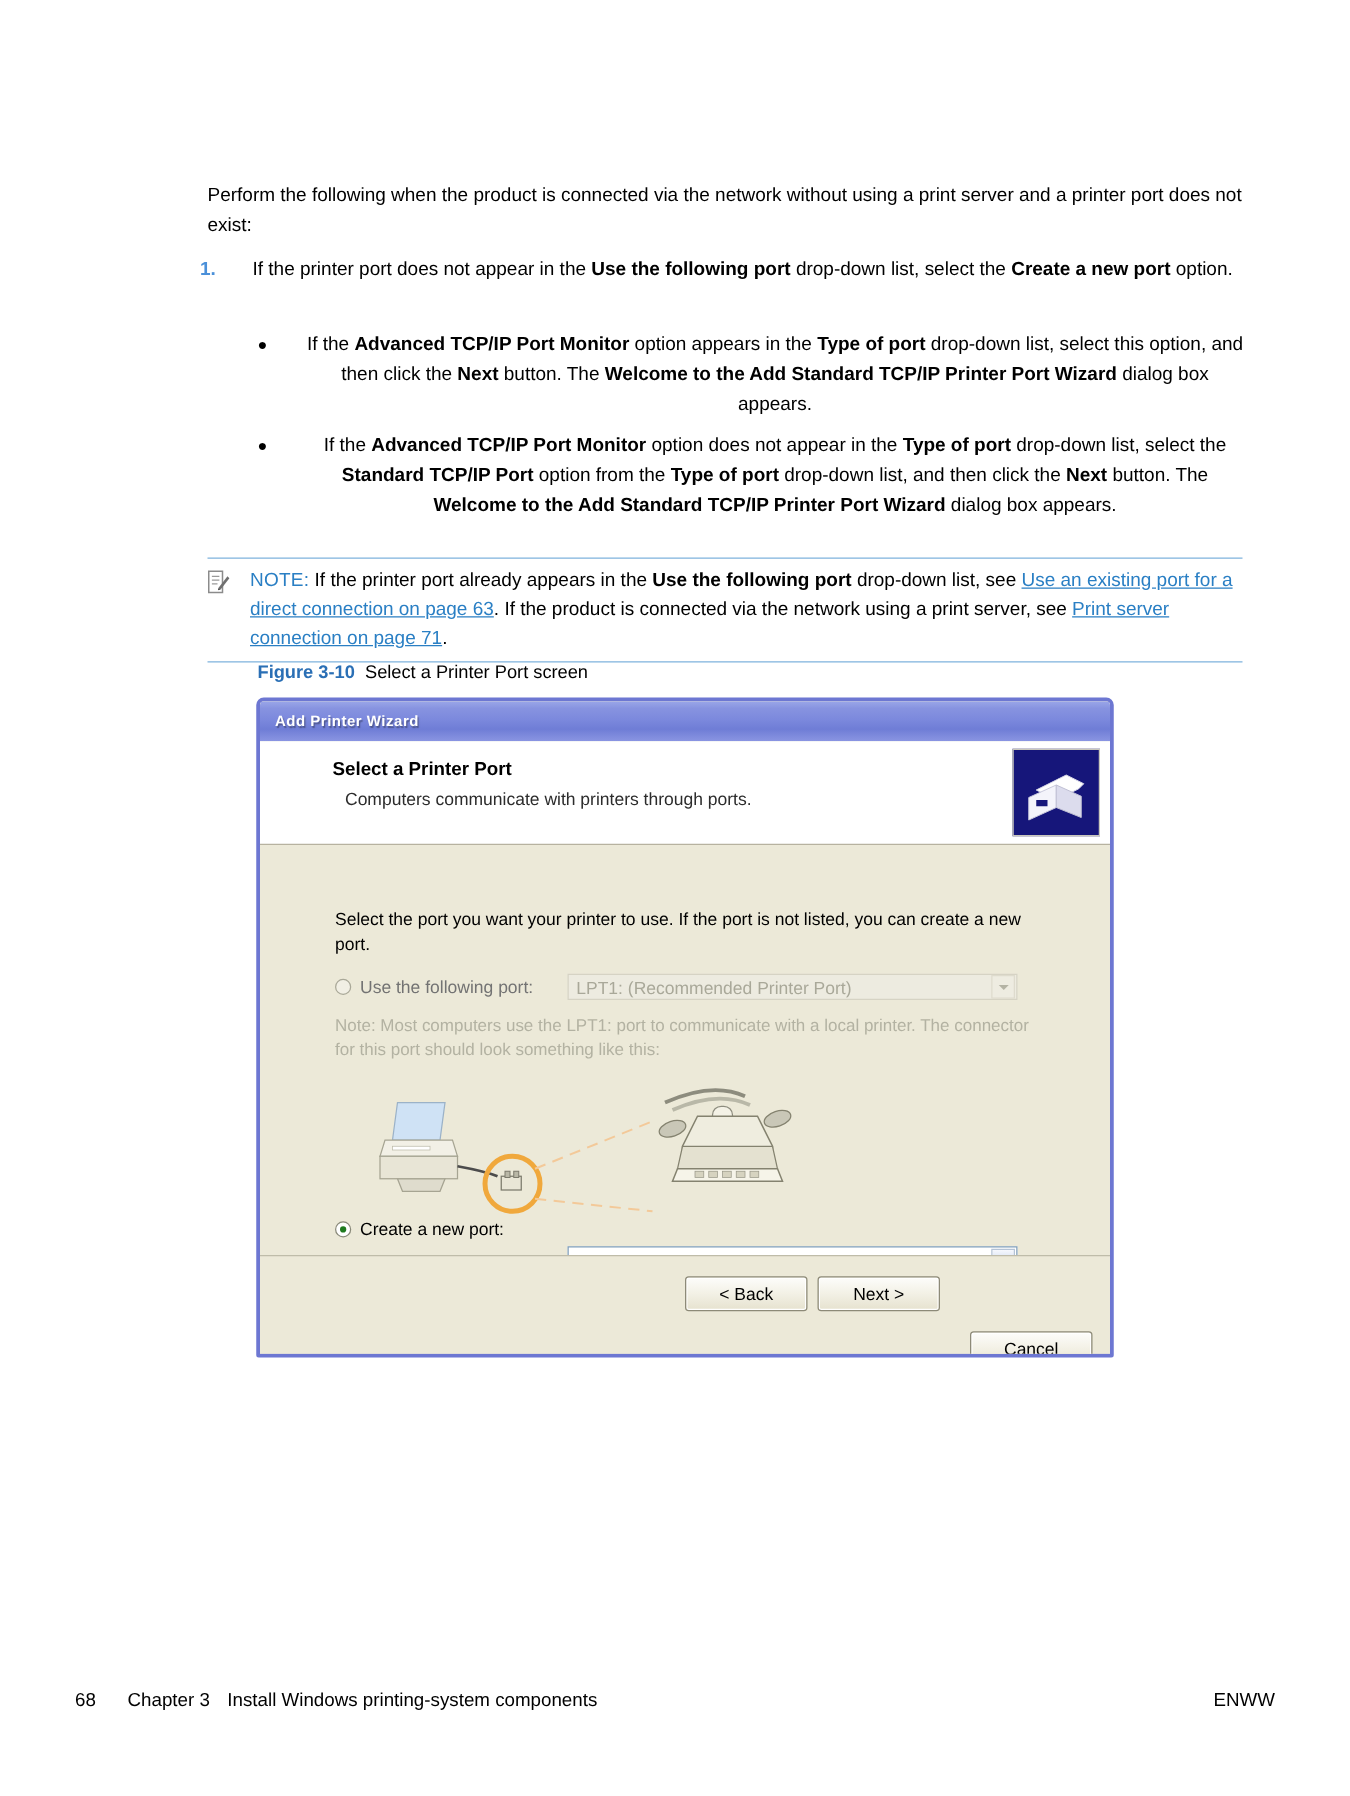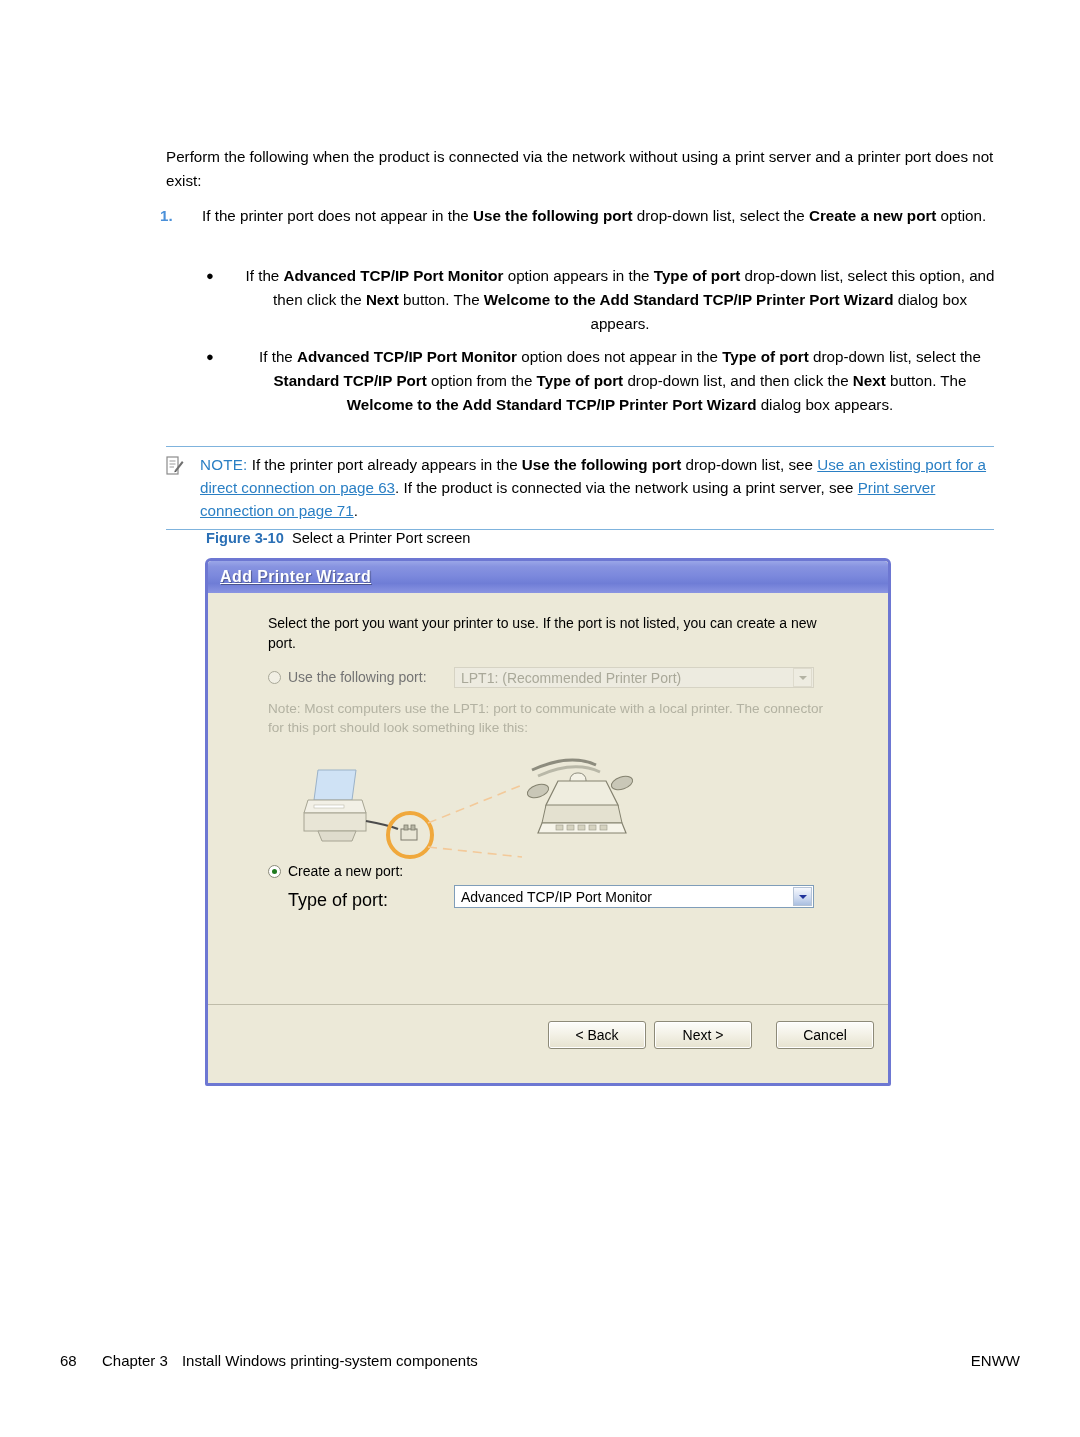--- a/index.html
+++ b/index.html
@@ -153,25 +153,24 @@
     height: 32px;
     background: linear-gradient(to bottom,
       #9aa6e8 0%, #8793e0 18%, #7c89dd 45%, #6f7dd6 70%, #8a95e2 100%);
     display: flex;
     align-items: center;
     padding-left: 12px;
     border-radius: 3px 3px 0 0;
   }
   .xp-title {
     color: #ffffff;
-    font-size: 16px;
+    font-size: 12px;
     font-weight: bold;
     letter-spacing: 0.4px;
     text-shadow: 1px 1px 1px rgba(0,0,0,0.35);
-    text-decoration: underline;
   }
 
   .xp-header {
     height: 82px;
     background: #ffffff;
     border-bottom: 1px solid #b7b2a0;
     position: relative;
   }
   .xp-header-title {
     position: absolute;
@@ -195,20 +194,21 @@
     width: 68px;
     height: 68px;
     background: #16167a;
     border: 1px solid #c9c7bb;
   }
 
   .xp-body {
     position: relative;
     height: 362px;
     background: #ece9d8;
+    margin-top: 29px;
   }
 
   .body-instruction {
     position: absolute;
     left: 60px;
     top: 20px;
     width: 570px;
     font-size: 14px;
     line-height: 20px;
     color: #000;
@@ -365,21 +365,21 @@
     border-radius: 3px;
     font-size: 14px;
     font-family: "Liberation Sans", sans-serif;
     color: #000;
     display: flex;
     align-items: center;
     justify-content: center;
     box-shadow: inset 0 0 0 1px #ffffff;
     cursor: default;
   }
-  .xp-button.spaced { margin-left: 16px; }
+  .xp-button.spaced { margin-left: 16px; margin-top: 44px; }
 
   
   .page-footer {
     position: absolute;
     left: 60px;
     right: 60px;
     top: 1352px;
     display: flex;
     align-items: baseline;
     font-size: 15px;
@@ -431,20 +431,35 @@
   <div class="fig-caption">
     <span class="fig-label">Figure 3-10</span><span>&nbsp;&nbsp;</span><span class="fig-title">Select a Printer Port screen</span>
   </div>
 
   <div class="xp-dialog">
 
     <div class="xp-titlebar">
       <span class="xp-title">Add Printer Wizard</span>
     </div>
 
+    <div class="xp-header">
+      <div class="xp-header-title">Select a Printer Port</div>
+      <div class="xp-header-sub">Computers communicate with printers through ports.</div>
+      <div class="xp-header-icon">
+        <svg width="66" height="66" viewBox="0 0 66 66">
+          <g transform="translate(8,10)">
+            <path d="M10 22 L34 10 L48 17 L44 21 L26 30 Z" fill="#ffffff" stroke="#d8d8e8" stroke-width="0.8"></path>
+            <path d="M4 28 L26 18 L26 36 L4 46 Z" fill="#f4f4fb" stroke="#c9c9dd" stroke-width="0.8"></path>
+            <path d="M26 18 L46 27 L46 44 L26 36 Z" fill="#dcdced" stroke="#c0c0d4" stroke-width="0.8"></path>
+            <rect x="10" y="30" width="9" height="5" fill="#16167a"></rect>
+            <path d="M28 13 L42 19 L38 22 L25 16 Z" fill="#ffffff"></path>
+          </g>
+        </svg>
+      </div>
+    </div>
 
     <div class="xp-body">
 
       <div class="body-instruction">Select the port you want your printer to use.  If the port is not listed, you can create a new port.</div>
 
       <div class="row-useport">
         <span class="radio disabled"></span>
         <span class="radio-label disabled">Use the following port:</span>
       </div>
 

